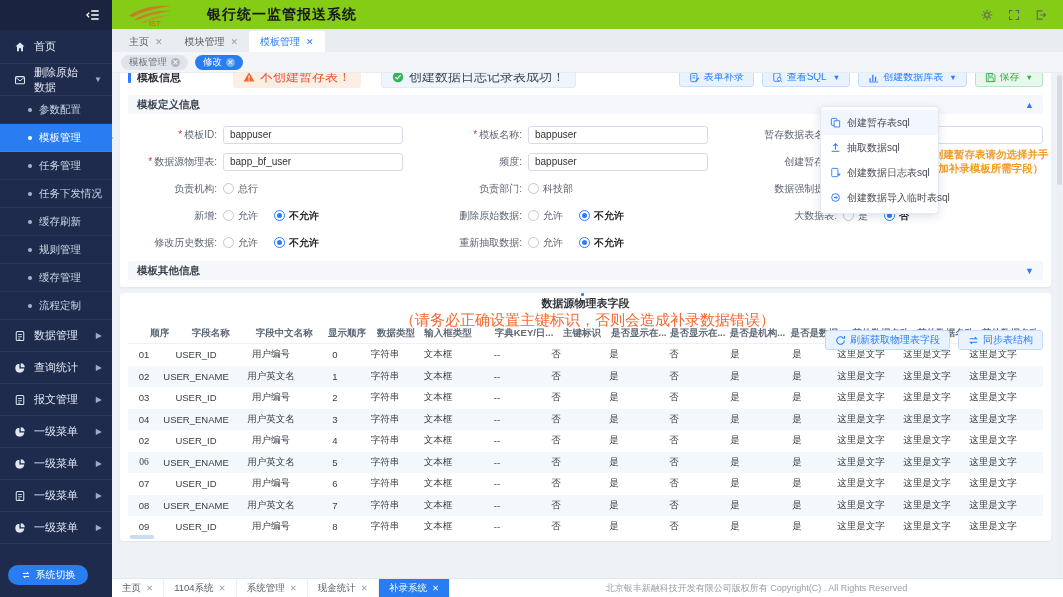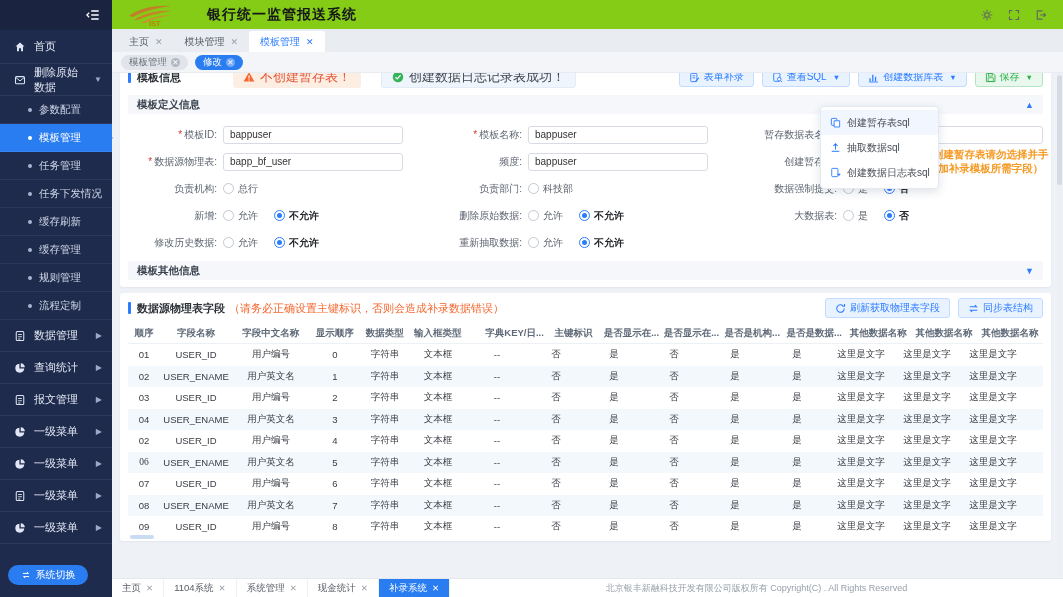--- a/index.html
+++ b/index.html
@@ -71,22 +71,22 @@
   .f-input { height:18px; border:1px solid #d7dce4; border-radius:3px; width:100%; padding:0 6px; font-size:10px; color:#333; background:#fff; outline:none; }
   .ropt { display:flex; align-items:center; gap:4px; margin-right:16px; font-size:10px; color:#5a6068; cursor:pointer; white-space:nowrap; }
   .radio { width:11px; height:11px; border-radius:50%; border:1px solid #c4c9d1; background:#fff; position:relative; flex:0 0 11px; }
   .radio.sel { border-color:#2b7cff; }
   .radio.sel::after { content:""; position:absolute; left:2px; top:2px; right:2px; bottom:2px; border-radius:50%; background:#2b7cff; }
   .ropt.sel { color:#23262b; font-weight:bold; }
   .hint { color:#f59a23; font-weight:bold; font-size:10.5px; line-height:1.3; margin-left:42px; text-align:center; white-space:nowrap; }
 
   
   .card2 { margin-top:6px; padding:0 8px 4px; position:relative; height:248px; overflow:hidden; }
-  .head2 { height:30px; }
-  .note { color:#f5672e; font-size:11px; margin-left:4px; white-space:nowrap; }
+  .head2 { height:30px;flex-direction:column; }
+  .note { color:#f5672e; font-size:15px; margin-left:4px; white-space:nowrap; }
   .tbl-btns { margin-left:auto; display:flex; gap:8px; }
   .thead { display:flex; height:21px; align-items:center; border-bottom:1px solid #edf0f4; }
   .th { text-align:center; font-size:9.5px; font-weight:bold; color:#5f6a78; overflow:hidden; white-space:nowrap; }
   .t-row { display:flex; height:21.5px; align-items:center; }
   .t-row.even { background:#f3f8fd; }
   .td { text-align:center; font-size:9.5px; color:#383c42; overflow:hidden; white-space:nowrap; }
   .hthumb { position:absolute; left:10px; bottom:2px; width:24px; height:4px; border-radius:2px; background:#c9dcf3; cursor:pointer; }
 
   
   .dropdown { position:absolute; left:820px; top:106px; width:119px; background:#fff; border:1px solid #e6e9ef; border-radius:4px; box-shadow:0 3px 10px rgba(30,50,90,.14); z-index:50; padding:3px 0; }
@@ -153,25 +153,25 @@
         <div class="sb-sub">
           <span class="dot"></span>
           <span>任务下发情况</span>
         </div>
         <div class="sb-sub">
           <span class="dot"></span>
           <span>缓存刷新</span>
         </div>
         <div class="sb-sub">
           <span class="dot"></span>
-          <span>缓存管理</span>
+          <span>规则管理</span>
         </div>
         <div class="sb-sub">
           <span class="dot"></span>
-          <span>规则管理</span>
+          <span>缓存管理</span>
         </div>
         <div class="sb-sub">
           <span class="dot"></span>
           <span>流程定制</span>
         </div>
         <div class="sb-group">
           <span style="display: flex;">
             <svg width="12" height="12" viewBox="0 0 16 16">
               <rect x="3" y="2" width="10" height="12" rx="1.5" fill="none" stroke="#dfe6f3" stroke-width="1.4"></rect>
               <path d="M5.5 6h5M5.5 9h5M5.5 12h3" stroke="#dfe6f3" stroke-width="1.2"></path>
@@ -559,21 +559,21 @@
                 <svg width="11" height="11" viewBox="0 0 16 16">
                   <path d="M2.5 5.5h10L10 3M13.5 10.5h-10L6 13" fill="none" stroke="currentColor" stroke-width="1.5"></path>
                 </svg>
               </span>
               <span>同步表结构</span>
             </div>
           </div>
       </div>
       <div id="table">
           <div class="thead">
-            <div class="th" style="width: 32px;">顺序</div>
+            <div class="th" style="width: 32px; margin-left: 16px;">顺序</div>
             <div class="th" style="width: 72px;">字段名称</div>
             <div class="th" style="width: 78px;">字段中文名称</div>
             <div class="th" style="width: 50px;">显示顺序</div>
             <div class="th" style="width: 50px;">数据类型</div>
             <div class="th" style="width: 56px;">输入框类型</div>
             <div class="th" style="width: 62px; margin-left: 18px;">字典KEY/日...</div>
             <div class="th" style="width: 56px;">主键标识</div>
             <div class="th" style="width: 60px;">是否显示在...</div>
             <div class="th" style="width: 60px;">是否显示在...</div>
             <div class="th" style="width: 62px;">是否是机构...</div>
@@ -761,20 +761,29 @@
       </div>
       <div class="dd-item">
         <span class="dd-ic" style="display: flex;">
           <svg width="11" height="11" viewBox="0 0 16 16">
             <rect x="2.5" y="2" width="9" height="12" rx="1.2" fill="none" stroke="currentColor" stroke-width="1.3"></rect>
             <path d="M11 11h4M13 9v4" stroke="currentColor" stroke-width="1.4"></path>
           </svg>
         </span>
         <span>创建数据日志表sql</span>
       </div>
+      <div class="dd-item">
+        <span class="dd-ic" style="display: flex;">
+          <svg width="11" height="11" viewBox="0 0 16 16">
+            <circle cx="8" cy="8" r="5.6" fill="none" stroke="currentColor" stroke-width="1.4"></circle>
+            <path d="M5.5 8h5M8.5 6 10.5 8l-2 2" fill="none" stroke="currentColor" stroke-width="1.3"></path>
+          </svg>
+        </span>
+        <span>创建数据导入临时表sql</span>
+      </div>
     </div>
 
   <footer>
     <div id="f-tabs" style="display:flex;">
         <div class="f-tab">
           <span>主页</span>
           <span class="x">✕</span>
         </div>
         <div class="f-tab">
           <span>1104系统</span>

